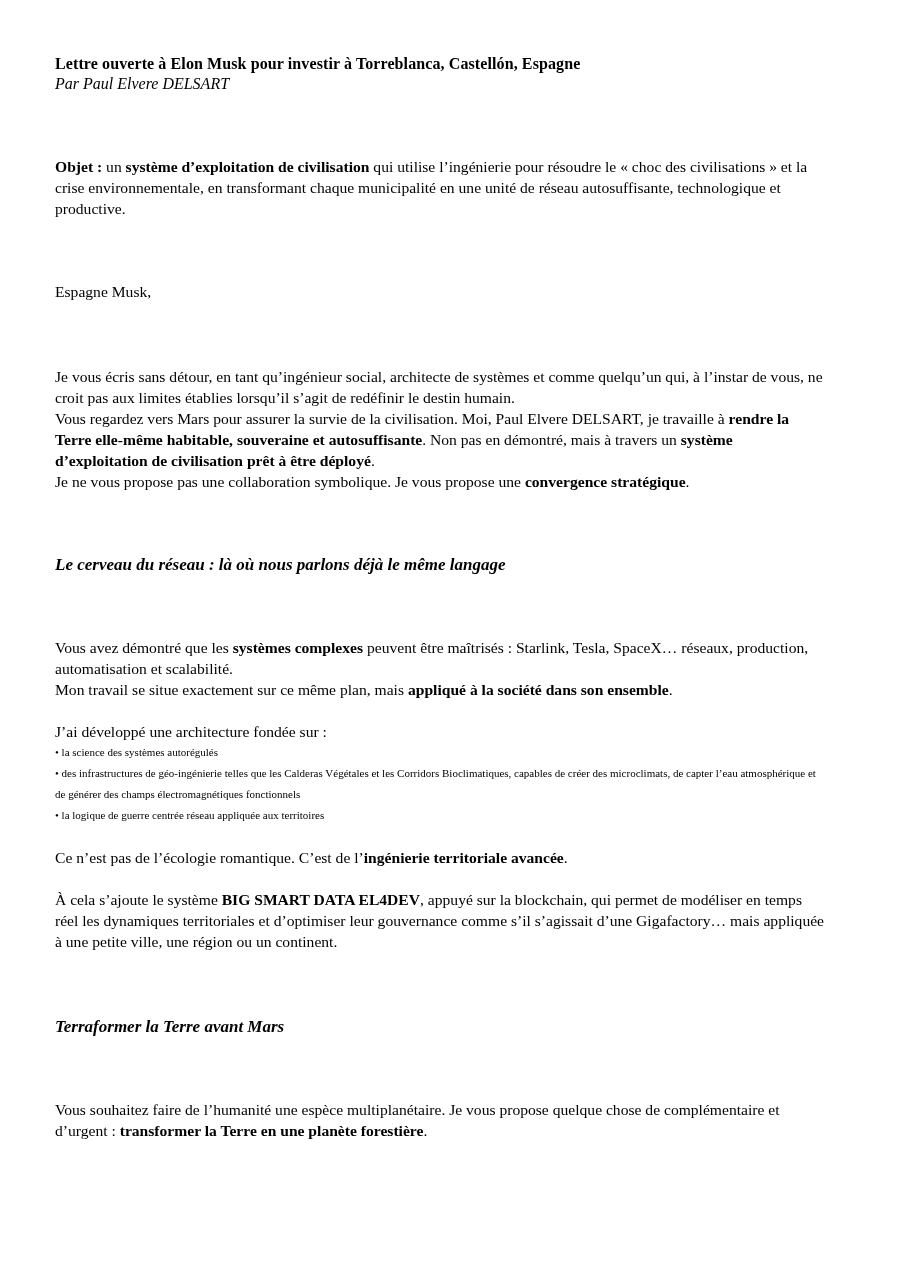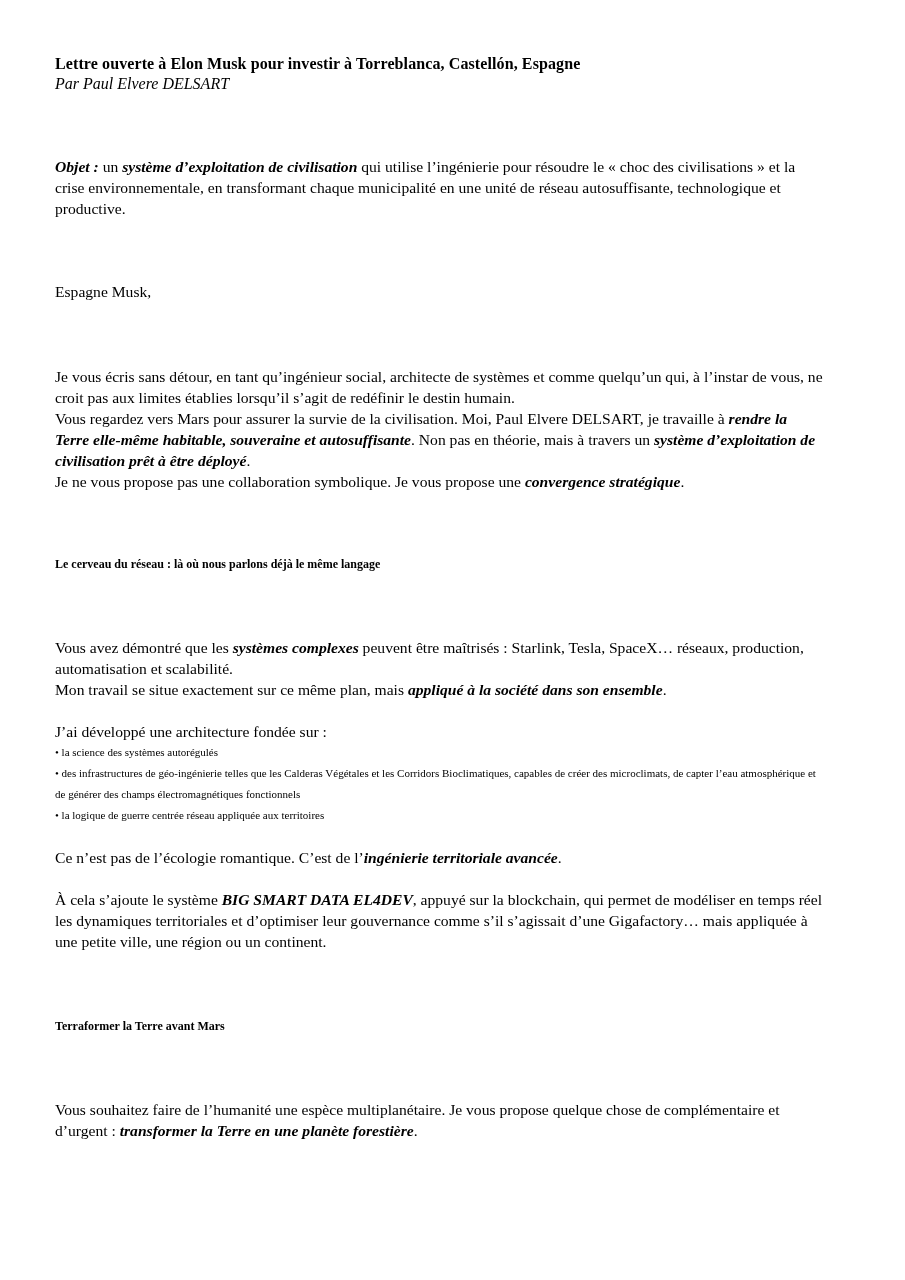--- a/index.html
+++ b/index.html
@@ -43,33 +43,34 @@
   }
 
   .para {
     font-size: 15.6px;
     line-height: 21px;
     margin: 0;
     text-align: left;
   }
 
   .heading {
-    font-size: 12px;
+    font-size: 17px;
     line-height: 21px;
     font-weight: bold;
     margin: 0;
+    font-style: italic;
   }
 
   .bullet-line {
     font-size: 11px;
     line-height: 21px;
     margin: 0;
   }
 
-  b, .bold { font-weight: bold; font-style: italic; }
+  b, .bold { font-weight: bold; }
 
   
   .sp-objet   { height: 62px; }
   .sp-salut   { height: 62px; }
   .sp-body    { height: 64px; }
   .sp-h1      { height: 62px; }
   .sp-after-h1{ height: 62px; }
   .sp-gap     { height: 21px; }
   .sp-h2      { height: 64px; }
   .sp-after-h2{ height: 62px; }
@@ -86,21 +87,21 @@
 
   <p class="para"><b>Objet :</b><span> un </span><b>système d’exploitation de civilisation</b><span> qui utilise l’ingénierie pour résoudre le « choc des civilisations » et la crise environnementale, en transformant chaque municipalité en une unité de réseau autosuffisante, technologique et productive.</span></p>
 
   <div class="sp-salut"></div>
 
   <p class="para">Espagne Musk,</p>
 
   <div class="sp-body"></div>
 
   <p class="para">Je vous écris sans détour, en tant qu’ingénieur social, architecte de systèmes et comme quelqu’un qui, à l’instar de vous, ne croit pas aux limites établies lorsqu’il s’agit de redéfinir le destin humain.</p>
-  <p class="para"><span>Vous regardez vers Mars pour assurer la survie de la civilisation. Moi, Paul Elvere DELSART, je travaille à </span><b>rendre la Terre elle-même habitable, souveraine et autosuffisante</b><span>. Non pas en théorie, mais à travers un </span><b>système d’exploitation de civilisation prêt à être déployé</b><span>.</span></p>
+  <p class="para"><span>Vous regardez vers Mars pour assurer la survie de la civilisation. Moi, Paul Elvere DELSART, je travaille à </span><b>rendre la Terre elle-même habitable, souveraine et autosuffisante</b><span>. Non pas en démontré, mais à travers un </span><b>système d’exploitation de civilisation prêt à être déployé</b><span>.</span></p>
   <p class="para"><span>Je ne vous propose pas une collaboration symbolique. Je vous propose une </span><b>convergence stratégique</b><span>.</span></p>
 
   <div class="sp-h1"></div>
 
   <h2 class="heading">Le cerveau du réseau : là où nous parlons déjà le même langage</h2>
 
   <div class="sp-after-h1"></div>
 
   <p class="para"><span>Vous avez démontré que les </span><b>systèmes complexes</b><span> peuvent être maîtrisés : Starlink, Tesla, SpaceX… réseaux, production, automatisation et scalabilité.</span></p>
   <p class="para"><span>Mon travail se situe exactement sur ce même plan, mais </span><b>appliqué à la société dans son ensemble</b><span>.</span></p>

